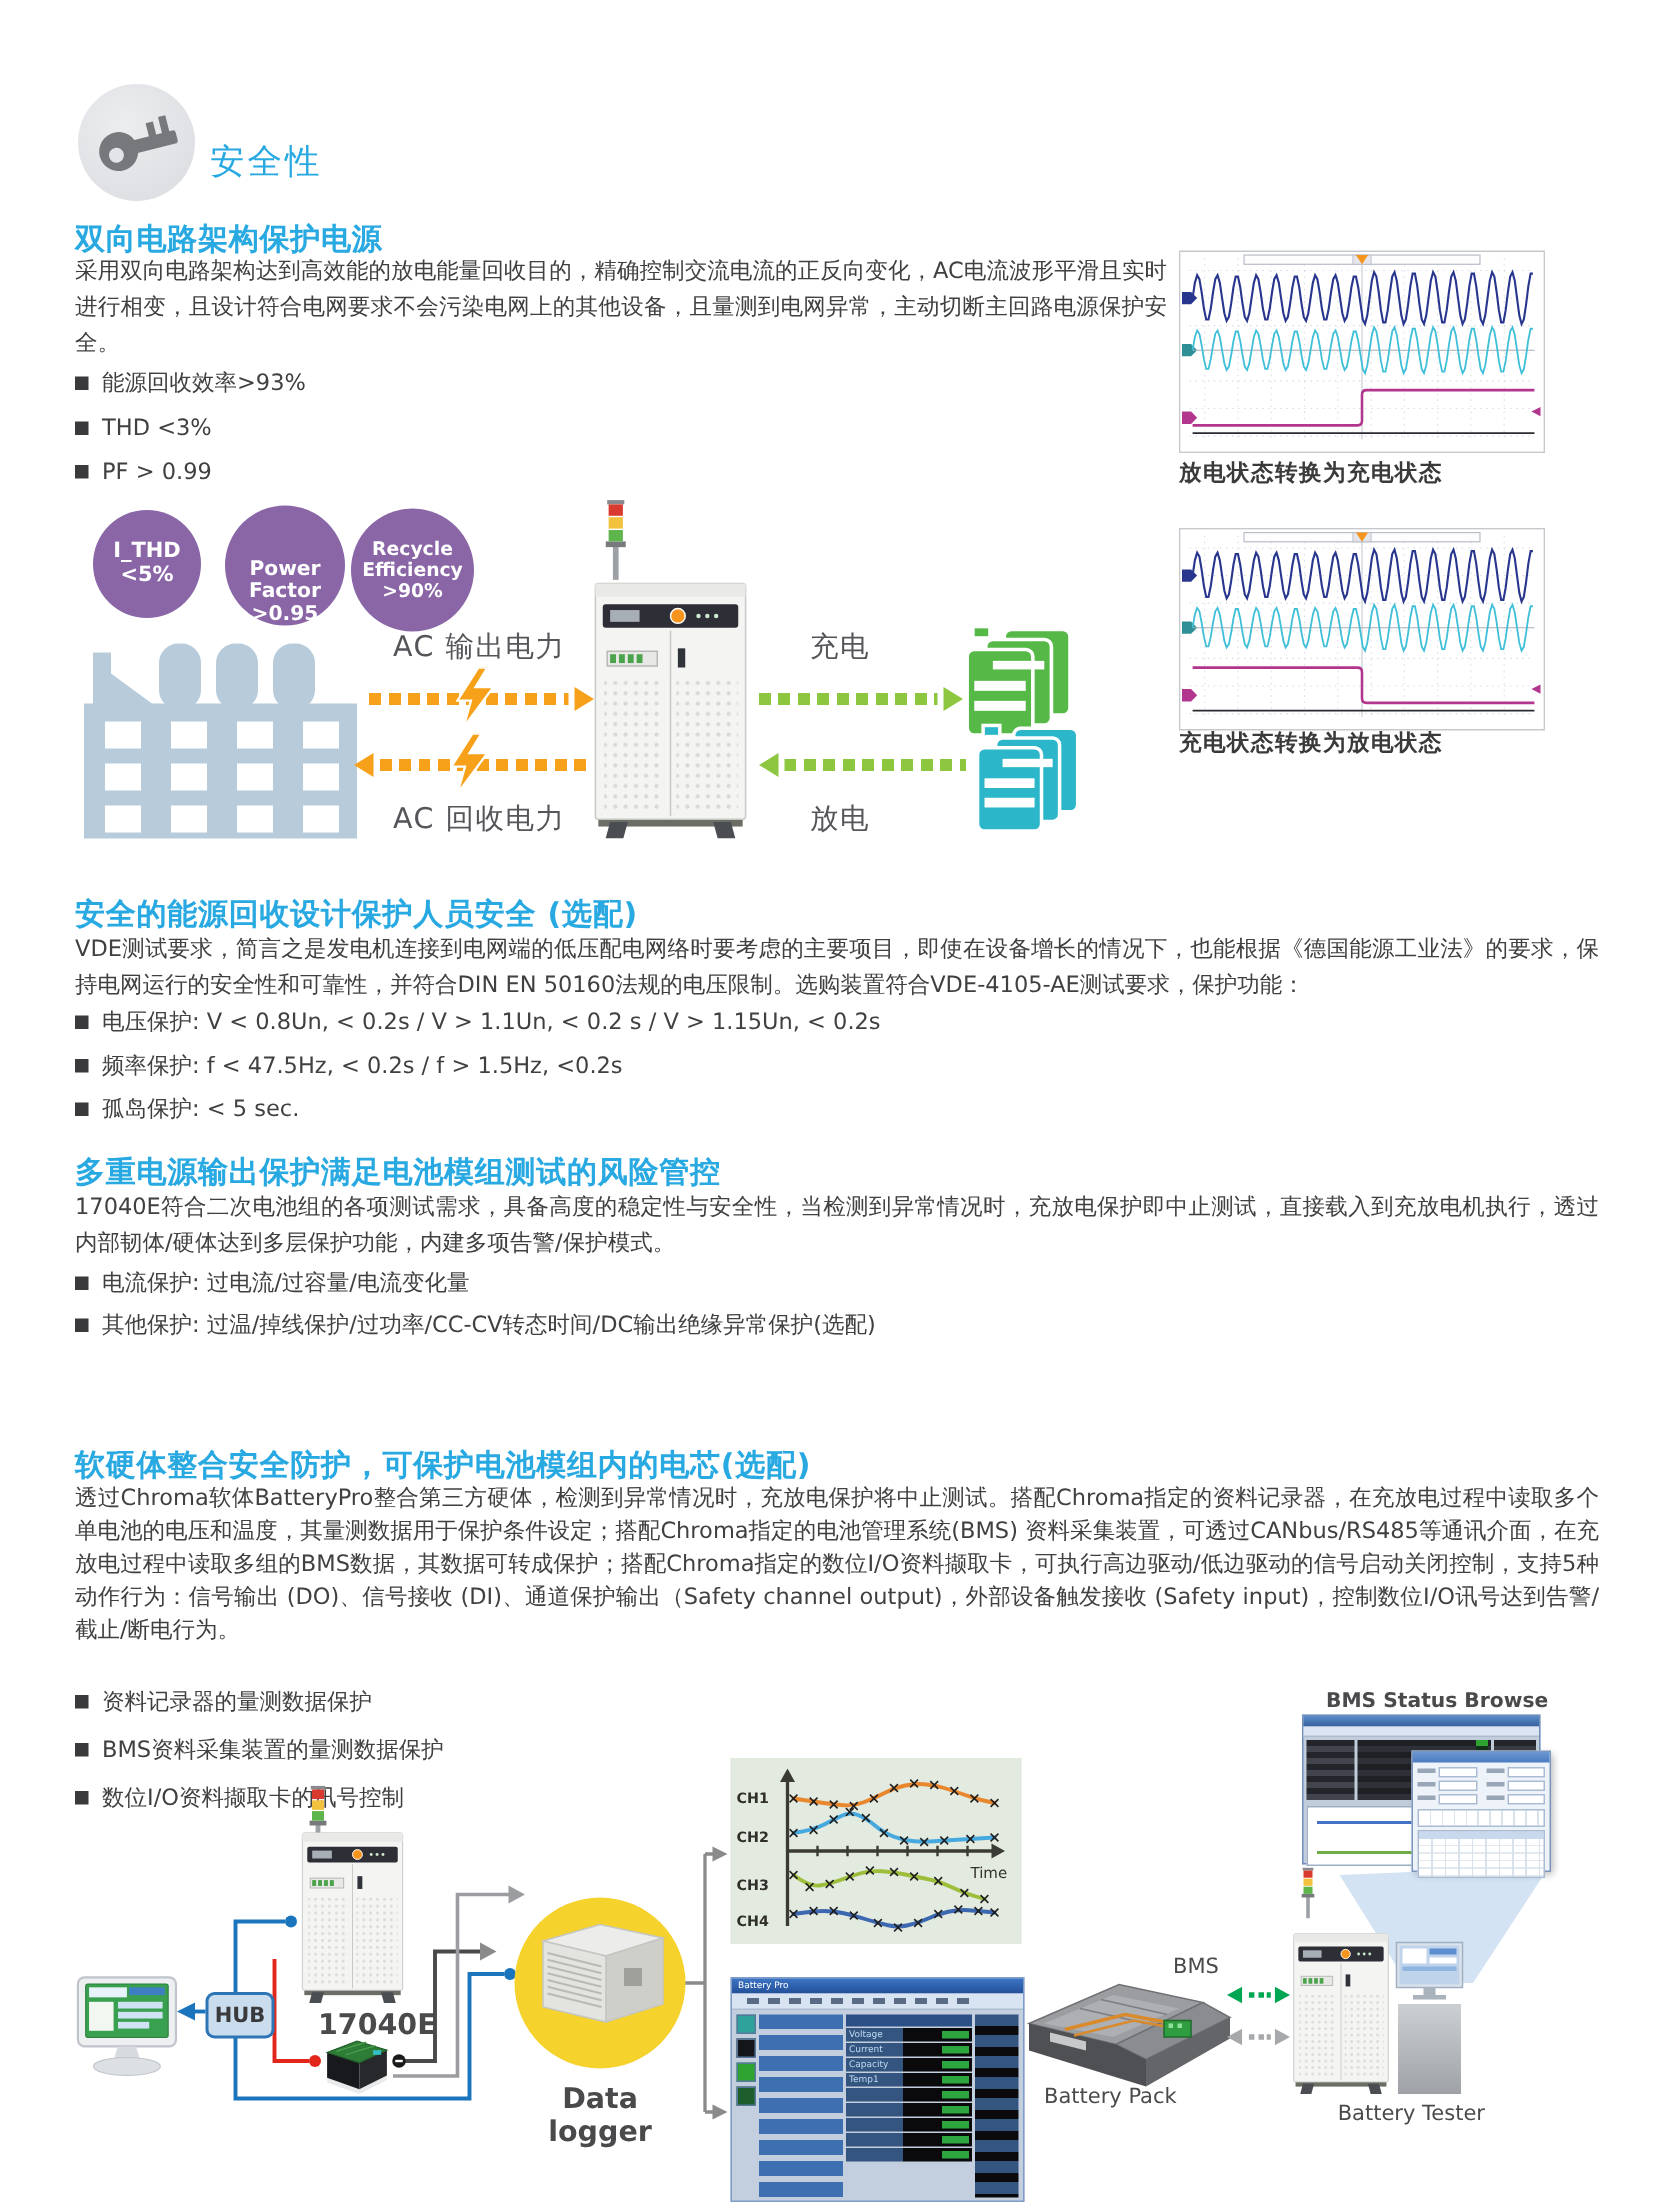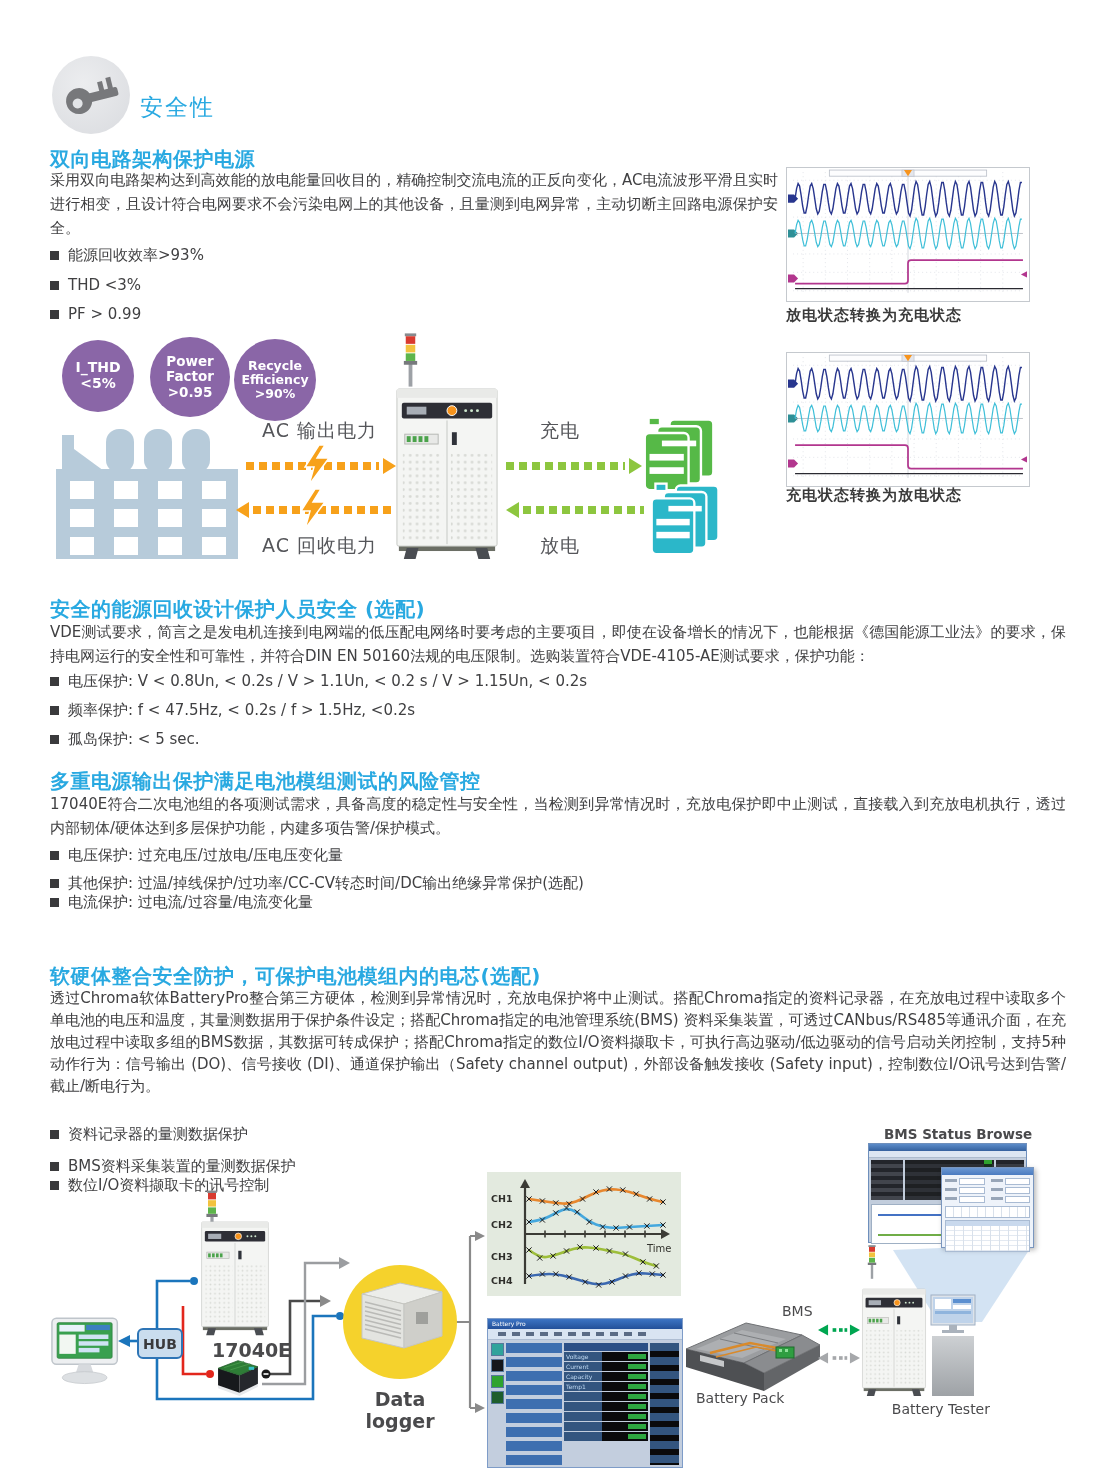--- a/index.html
+++ b/index.html
@@ -246,21 +246,21 @@
         <line x1="8" y1="118" x2="234" y2="118" stroke="#2A2A31" stroke-width="1.2"></line>
         <path d="M238 101 l-6 3 6 3 z" fill="#B2368E"></path>
       </svg>
     </div>
   <div class="abs scope-cap" style="left:786px;top:486px;">充电状态转换为放电状态</div>
 
   <div class="abs badge" style="left:62px;top:340px;width:72px;height:72px;font-size:14px;">
     <span>I_THD</span>
     <span>&lt;5%</span>
   </div>
-  <div class="abs badge" style="left:150px;top:337px;width:80px;height:80px;font-size:13.5px;">
+  <div class="abs badge" style="left:150px;top:337px;width:80px;height:80px;font-size:13.5px;justify-content:flex-end;">
     <span>Power</span>
     <span>Factor</span>
     <span>&gt;0.95</span>
   </div>
   <div class="abs badge" style="left:234px;top:339px;width:82px;height:82px;font-size:12.5px;">
     <span>Recycle</span>
     <span>Efficiency</span>
     <span>&gt;90%</span>
   </div>
 
@@ -346,40 +346,36 @@
         <span class="sq"></span>
         <span>孤岛保护: &lt; 5 sec.</span>
       </li>
   </ul>
 
   <div class="abs sec-h" style="left:50px;top:768px;">多重电源输出保护满足电池模组测试的风险管控</div>
   <div class="abs sec-p" style="left:50px;top:792px;width:1016px;">17040E符合二次电池组的各项测试需求，具备高度的稳定性与安全性，当检测到异常情况时，充放电保护即中止测试，直接载入到充放电机执行，透过内部韧体/硬体达到多层保护功能，内建多项告警/保护模式。</div>
   <ul class="abs blist" style="left:50px;top:846px;">
     <li style="margin-bottom:9px;">
         <span class="sq"></span>
-        <span>电压保护: 过充电压/过放电/压电压变化量</span>
+        <span>电流保护: 过电流/过容量/电流变化量</span>
       </li>
     <li>
         <span class="sq"></span>
         <span>其他保护: 过温/掉线保护/过功率/CC-CV转态时间/DC输出绝缘异常保护(选配)</span>
-      </li>
-    <li style="margin-bottom:9px;">
-        <span class="sq"></span>
-        <span>电流保护: 过电流/过容量/电流变化量</span>
       </li>
   </ul>
 
   <div class="abs sec-h" style="left:50px;top:963px;">软硬体整合安全防护，可保护电池模组内的电芯(选配)</div>
   <div class="abs sec-p tight" style="left:50px;top:987px;width:1016px;">透过Chroma软体BatteryPro整合第三方硬体，检测到异常情况时，充放电保护将中止测试。搭配Chroma指定的资料记录器，在充放电过程中读取多个单电池的电压和温度，其量测数据用于保护条件设定；搭配Chroma指定的电池管理系统(BMS) 资料采集装置，可透过CANbus/RS485等通讯介面，在充放电过程中读取多组的BMS数据，其数据可转成保护；搭配Chroma指定的数位I/O资料撷取卡，可执行高边驱动/低边驱动的信号启动关闭控制，支持5种动作行为：信号输出 (DO)、信号接收 (DI)、通道保护输出（Safety channel output)，外部设备触发接收 (Safety input)，控制数位I/O讯号达到告警/截止/断电行为。</div>
   <ul class="abs blist" style="left:50px;top:1125px;">
     <li style="margin-bottom:13px;">
         <span class="sq"></span>
         <span>资料记录器的量测数据保护</span>
       </li>
-    <li style="">
+    <li style="margin-bottom:13px;">
         <span class="sq"></span>
         <span>BMS资料采集装置的量测数据保护</span>
       </li>
     <li>
         <span class="sq"></span>
         <span>数位I/O资料撷取卡的讯号控制</span>
       </li>
   </ul>
 
   <div class="abs" style="left:0;top:1120px;width:1102px;height:350px;">

